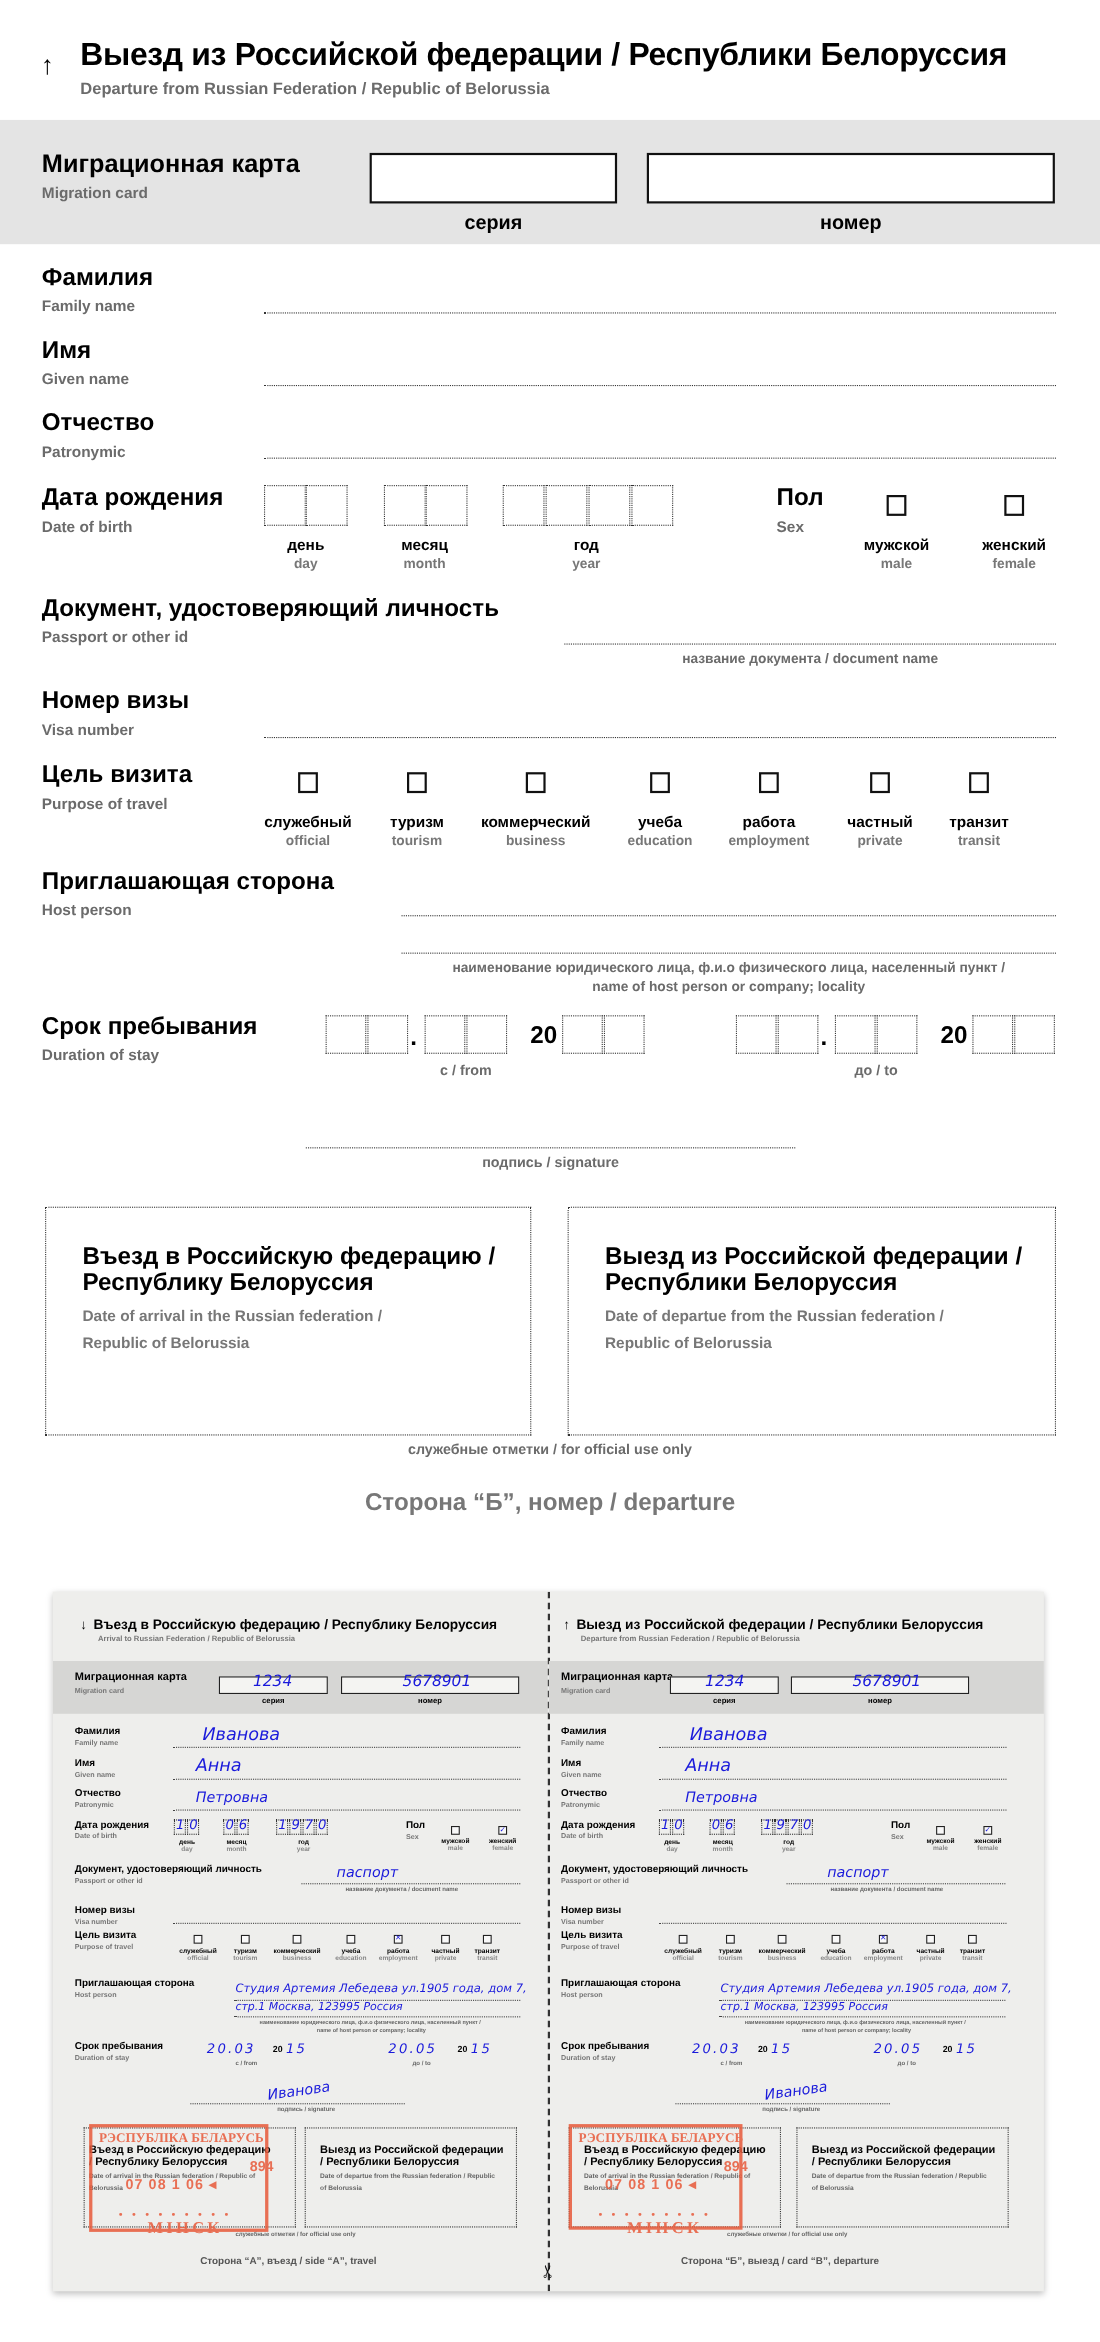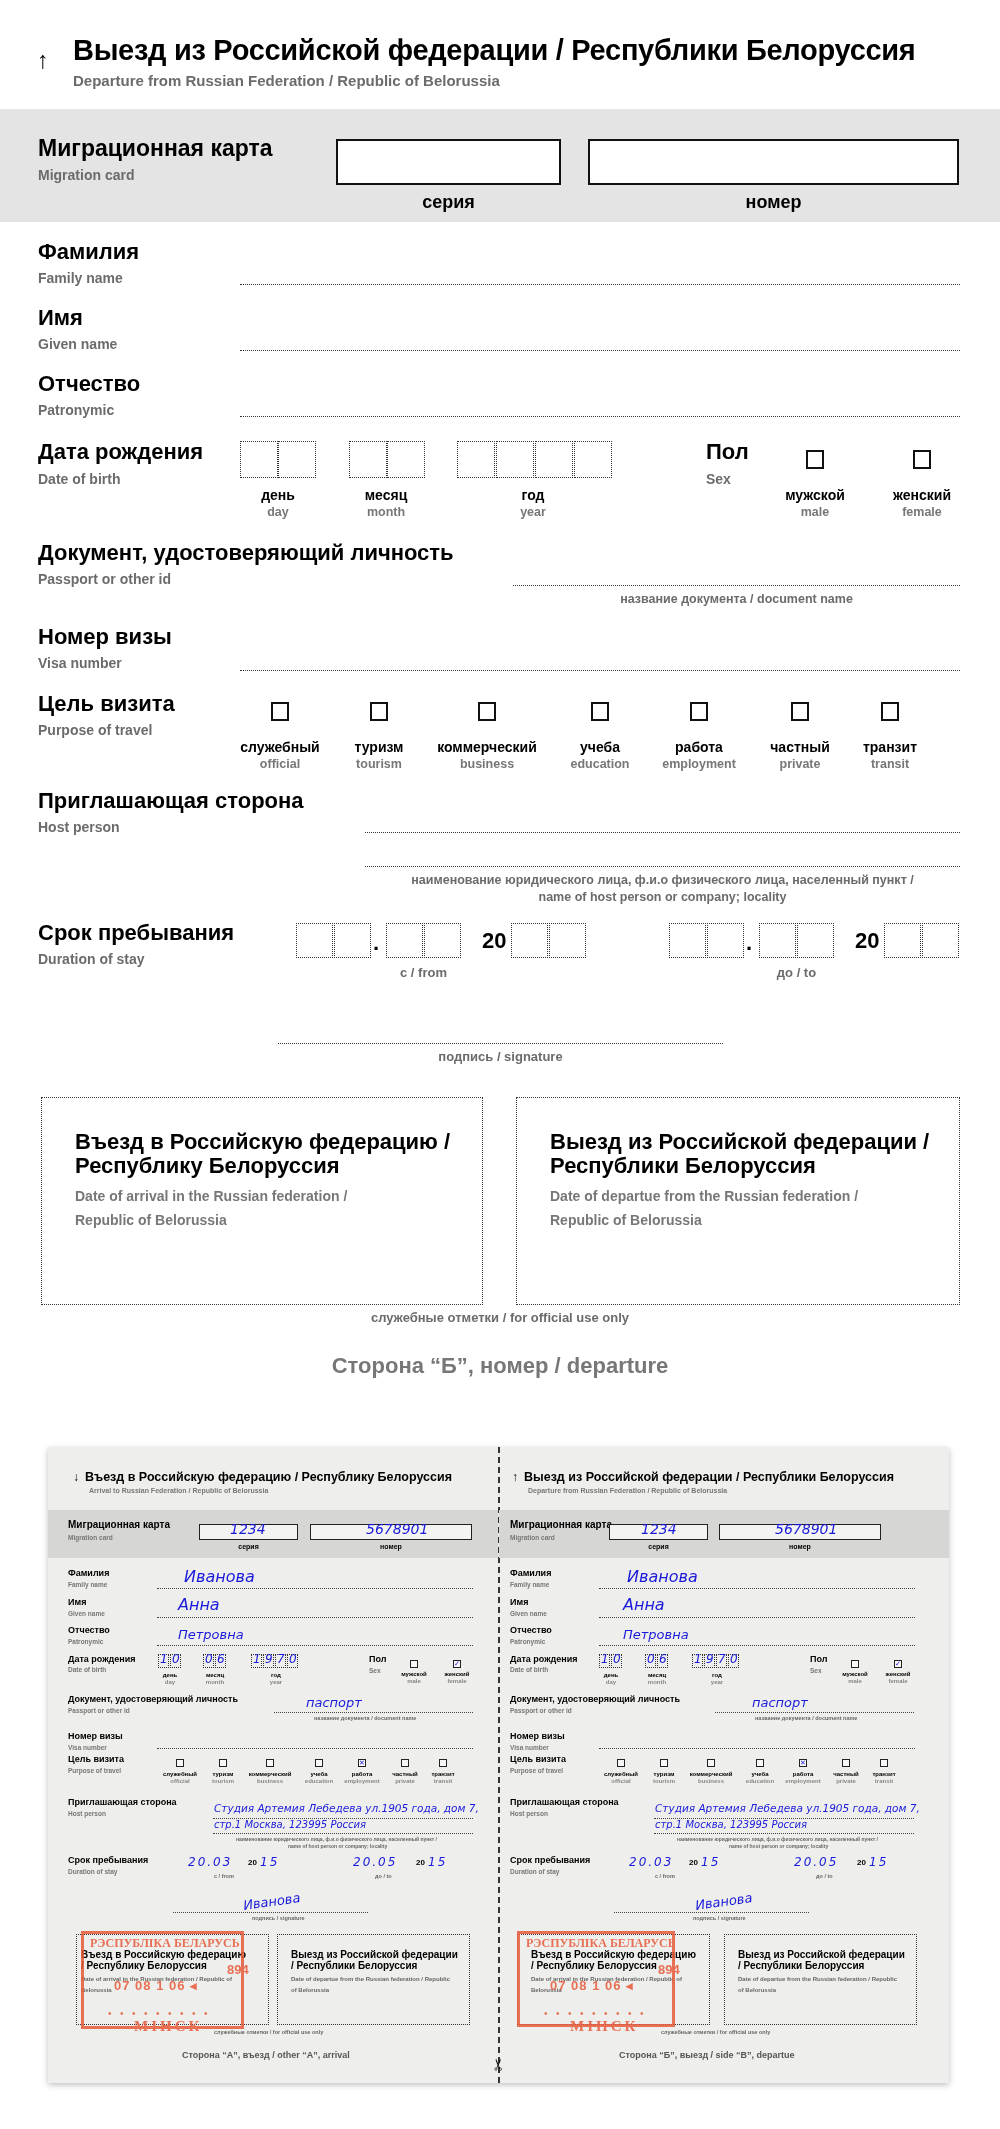--- a/index.html
+++ b/index.html
@@ -296,21 +296,21 @@
     <div class="s-cap" style="left:166px;top:582px;">служебные отметки / for official use only</div>
 
     <div class="stamp" style="left:33px;top:484px;width:163px;height:98px;">
       <div class="top">РЭСПУБЛІКА БЕЛАРУСЬ</div>
       <div class="date">07 08 1 06 ◂</div>
       <div class="num">894</div>
       <div class="stars">• • • • • • • • •</div>
       <div class="city">МІНСК</div>
     </div>
 
-    <div class="s-side" style="left:134px;top:603px;">Сторона “А”, въезд / other “А”, arrival</div>
+    <div class="s-side" style="left:134px;top:603px;">Сторона “А”, въезд / side “А”, travel</div>
   </div>
 
   <div class="divider"></div>
   <div class="scissor" style="left:444px;top:608px;transform:rotate(-90deg);">✂</div>
 
   <div class="half" style="left:451px;">
     <div class="s-title" style="left:13px;"><span class="arr">↑</span><span>Выезд из Российской федерации / Республики Белоруссия</span></div>
     <div class="s-sub" style="left:29px;">Departure from Russian Federation / Republic of Belorussia</div>
     <div class="s-grey" style="width:450px;"></div>
     <div class="s-lbl" style="left:11px;top:72px;">Миграционная карта</div>
@@ -427,15 +427,15 @@
     <div class="s-cap" style="left:162px;top:582px;">служебные отметки / for official use only</div>
 
     <div class="stamp" style="left:18px;top:484px;width:158px;height:96px;">
       <div class="top">РЭСПУБЛІКА БЕЛАРУСЬ</div>
       <div class="date">07 08 1 06 ◂</div>
       <div class="num">894</div>
       <div class="stars">• • • • • • • • •</div>
       <div class="city">МІНСК</div>
     </div>
 
-    <div class="s-side" style="left:120px;top:603px;">Сторона “Б”, выезд / side “В”, departue</div>
+    <div class="s-side" style="left:120px;top:603px;">Сторона “Б”, выезд / card “В”, departure</div>
   </div>
 </div>
 
 </body></html>

